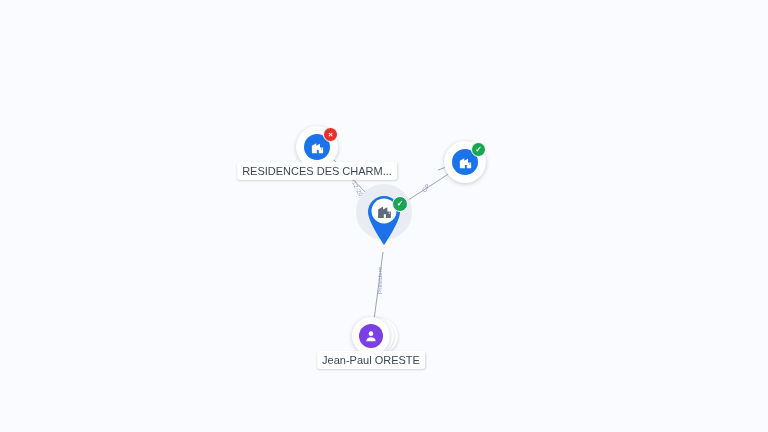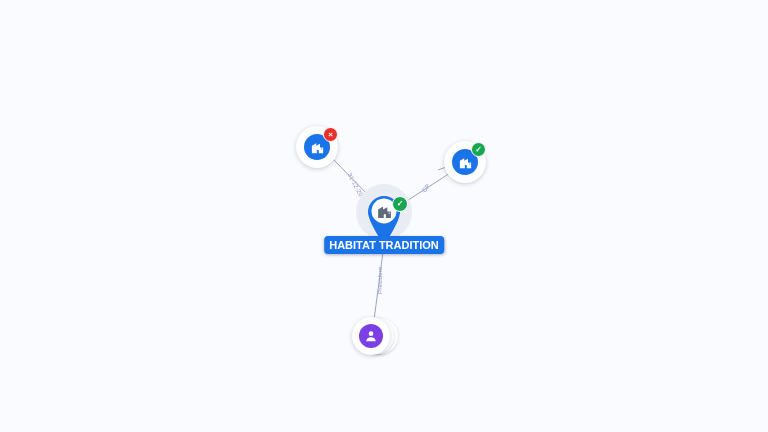--- a/index.html
+++ b/index.html
@@ -74,20 +74,21 @@
       <div class="inner blue" style="width:26px;height:26px;">
         <svg width="15" height="15" viewBox="0 0 24 24" fill="#ffffff">
           <path d="M3 21V9l7-4v4l6-3v6h5v9h-7v-5h-3v5H3z"></path>
           <rect x="18" y="10" width="1.6" height="1.6" fill="#1a73e8"></rect>
           <rect x="18" y="13.5" width="1.6" height="1.6" fill="#1a73e8"></rect>
         </svg>
       </div>
     </div>
     <div class="badge ko" style="left:6px;top:-20px;width:13px;height:13px;">×</div>
   </div>
+  <div class="label" style="left:317px;top:162px;">RESIDENCES DES CHARM...</div>
 
   <div class="node" style="left:465px;top:162px;">
     <div class="disc" style="left:-21px;top:-21px;width:42px;height:42px;">
       <div class="inner blue" style="width:26px;height:26px;">
         <svg width="15" height="15" viewBox="0 0 24 24" fill="#ffffff">
           <path d="M3 21V9l7-4v4l6-3v6h5v9h-7v-5h-3v5H3z"></path>
           <rect x="18" y="10" width="1.6" height="1.6" fill="#1a73e8"></rect>
           <rect x="18" y="13.5" width="1.6" height="1.6" fill="#1a73e8"></rect>
         </svg>
       </div>
@@ -105,28 +106,28 @@
     </div>
     <div style="position:absolute;left:-8px;top:-9px;width:17px;height:17px;">
       <svg width="17" height="17" viewBox="0 0 24 24" fill="#5f6b7a">
         <path d="M3 21V9l7-4v4l6-3v6h5v9h-7v-5h-3v5H3z"></path>
         <rect x="18" y="10" width="1.6" height="1.6" fill="#ffffff"></rect>
         <rect x="18" y="13.5" width="1.6" height="1.6" fill="#ffffff"></rect>
       </svg>
     </div>
     <div class="badge ok" style="left:8px;top:-16px;width:14px;height:14px;">✓</div>
   </div>
-  <div class="label selected" style="left:384px;top:236px;">HABITAT TRADITION</div>
 
   <div class="node" style="left:371px;top:336px;">
     <div class="stack" style="left:-9px;top:-18px;width:36px;height:36px;"></div>
     <div class="stack" style="left:-13px;top:-18px;width:36px;height:36px;"></div>
     <div class="disc" style="left:-19px;top:-19px;width:38px;height:38px;">
       <div class="inner purple" style="width:24px;height:24px;">
         <svg width="14" height="14" viewBox="0 0 24 24" fill="#ffffff">
           <circle cx="12" cy="8" r="4"></circle>
           <path d="M4 21c0-4.4 3.6-7 8-7s8 2.6 8 7z"></path>
         </svg>
       </div>
     </div>
   </div>
+  <div class="label" style="left:371px;top:351px;">Jean-Paul ORESTE</div>
 
 </div>
 
 </body></html>

